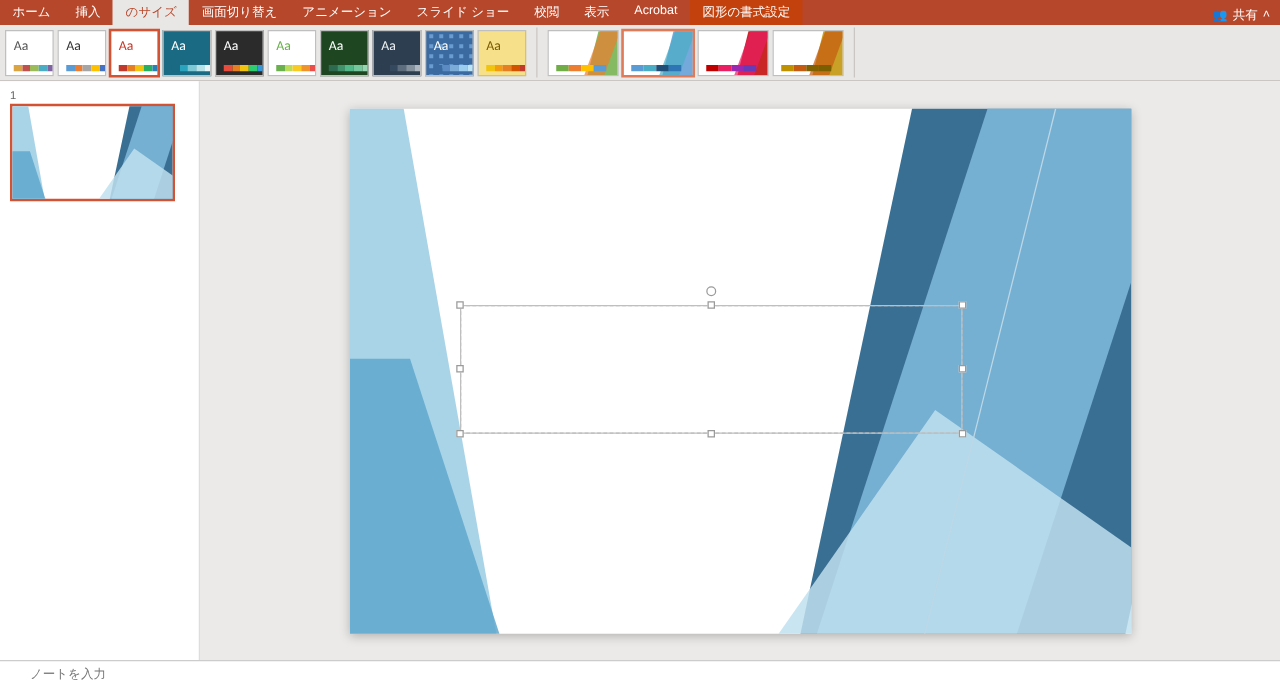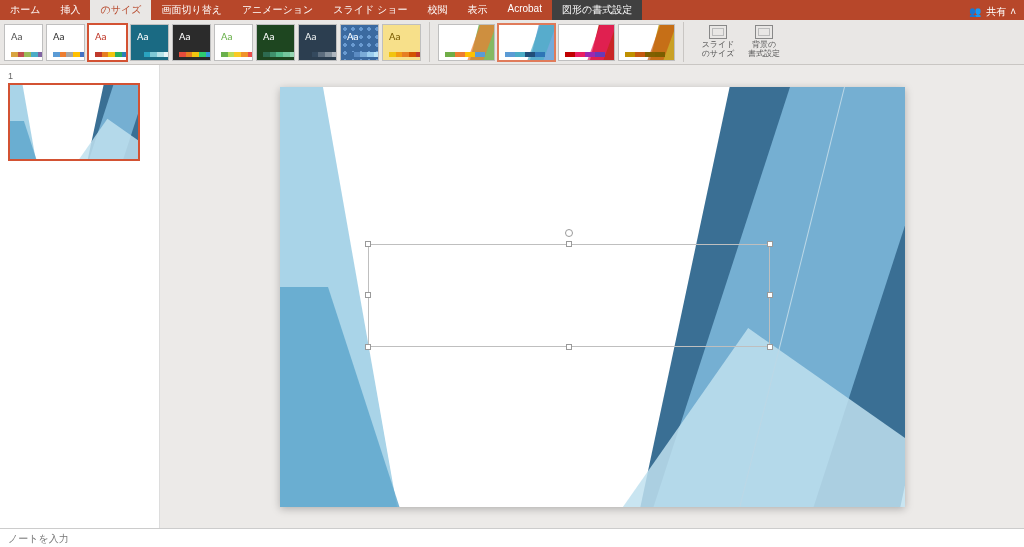--- a/index.html
+++ b/index.html
@@ -2,21 +2,21 @@
 <html><head>
 <meta charset="utf-8">
 <style>
   * { box-sizing: border-box; margin: 0; padding: 0; }
   html, body { width: 1024px; height: 547px; font-family: "Meiryo", "Hiragino Sans", sans-serif; overflow: hidden; background: #fff; }
   
   .tabstrip { display: flex; align-items: stretch; height: 20px; background: #b7472a; color: #fff; font-size: 10px; }
   .tabstrip .tabs { display: flex; }
   .tabstrip .tab { padding: 3px 10px 0 10px; cursor: pointer; }
   .tabstrip .tab.active { background: #e9e7e5; color: #b7472a; }
-  .tabstrip .tab.context { background: #404040; }
+  .tabstrip .tab.context { background: #c2410c; }
   .tabstrip .spacer { flex: 1; }
   .tabstrip .share { padding: 3px 8px 0 8px; display: flex; align-items: center; gap: 4px; cursor: pointer; }
   .tabstrip .share .icon { font-size: 10px; }
   
   .ribbon { display: flex; align-items: center; height: 45px; background: #e9e7e5; border-bottom: 1px solid #c9c6c3; padding: 3px 4px; gap: 4px; }
   .theme-group { display: flex; gap: 3px; align-items: center; }
   .theme-thumb { width: 39px; height: 37px; border: 1px solid #bfbfbf; background: #fff; position: relative; cursor: pointer; overflow: hidden; }
   .theme-thumb.sel { outline: 2px solid #d35233; outline-offset: -1px; }
   .theme-thumb .aa { position: absolute; top: 5px; left: 6px; font-size: 11px; font-family: Calibri, sans-serif; }
   .theme-thumb .sw { position: absolute; bottom: 3px; left: 6px; width: 40px; height: 5px; display: flex; }
@@ -54,21 +54,21 @@
   .rot { position:absolute; top:-16px; left:50%; margin-left:-4px; width:8px; height:8px; border:1px solid #9a9a9a; border-radius:50%; background:#fff; }
   .ph-sub { left:88px; top:262px; width:402px; height:66px; display:flex; align-items:flex-start; justify-content:flex-end; padding:6px 8px; }
   .ph-sub span { color:#8a8a8a; font-size:13px; }
   
   .mini-left .m1{position:absolute;left:-14px;top:-6px;width:34px;height:96px;background:#a9d4e8;transform:skewX(10deg);}
   .mini-left .m2{position:absolute;left:-18px;top:36px;width:42px;height:62px;background:#5fa7cc;transform:skewX(18deg);opacity:.85;}
   .mini-right .m1{position:absolute;right:-10px;top:-10px;width:54px;height:110px;background:#3a6f94;transform:skewX(-12deg);}
   .mini-right .m2{position:absolute;right:4px;top:-14px;width:34px;height:110px;background:#7cb6d8;transform:skewX(-18deg);opacity:.9;}
   .mini-right .m3{position:absolute;right:-8px;bottom:-34px;width:62px;height:62px;background:#bfe0ef;transform:rotate(35deg);opacity:.85;}
   
-  .notes { height: 19px; border-top: 1px solid #ccc; background:#fff; font-size:10px; color:#777; padding:3px 8px; }
+  .notes { height: 19px; border-top: 1px solid #ccc; background:#fff; font-size:10px; color:#777; padding:3px 24px; }
 </style>
 </head>
 <body>
 
 <div class="tabstrip">
   <div class="tabs">
     <div class="tab">ホーム</div>
     <div class="tab">挿入</div>
     <div class="tab active">のサイズ</div>
     <div class="tab">画面切り替え</div>
@@ -237,32 +237,20 @@
         <div style="position: absolute; right: 4px; top: -8px; width: 16px; height: 50px; transform: skewX(-20deg); background: rgb(197, 90, 17); opacity: 0.7;"></div>
         <div style="position: absolute; bottom: 3px; left: 6px; width: 40px; height: 5px; display: flex;">
           <span style="flex: 1 1 0%; background: rgb(191, 144, 0);"></span>
           <span style="flex: 1 1 0%; background: rgb(197, 90, 17);"></span>
           <span style="flex: 1 1 0%; background: rgb(128, 96, 0);"></span>
           <span style="flex: 1 1 0%; background: rgb(123, 94, 0);"></span>
         </div>
       </div>
     </div>
   <div class="ribbon-sep"></div>
-  <div class="ribbon-right">
-    <div class="ribbon-btn">
-      <div class="ic"></div>
-      <span style="white-space:pre; text-align:center; line-height:1.1;">スライド
-のサイズ</span>
-    </div>
-    <div class="ribbon-btn">
-      <div class="ic"></div>
-      <span style="white-space:pre; text-align:center; line-height:1.1;">背景の
-書式設定</span>
-    </div>
-  </div>
 </div>
 
 <div class="workspace">
   <div class="thumbs">
     <div class="slide-num">1</div>
     <div class="thumb-slide">
       <div class="mini-left">
           <div class="m1"></div>
           <div class="m2"></div>
         </div>

